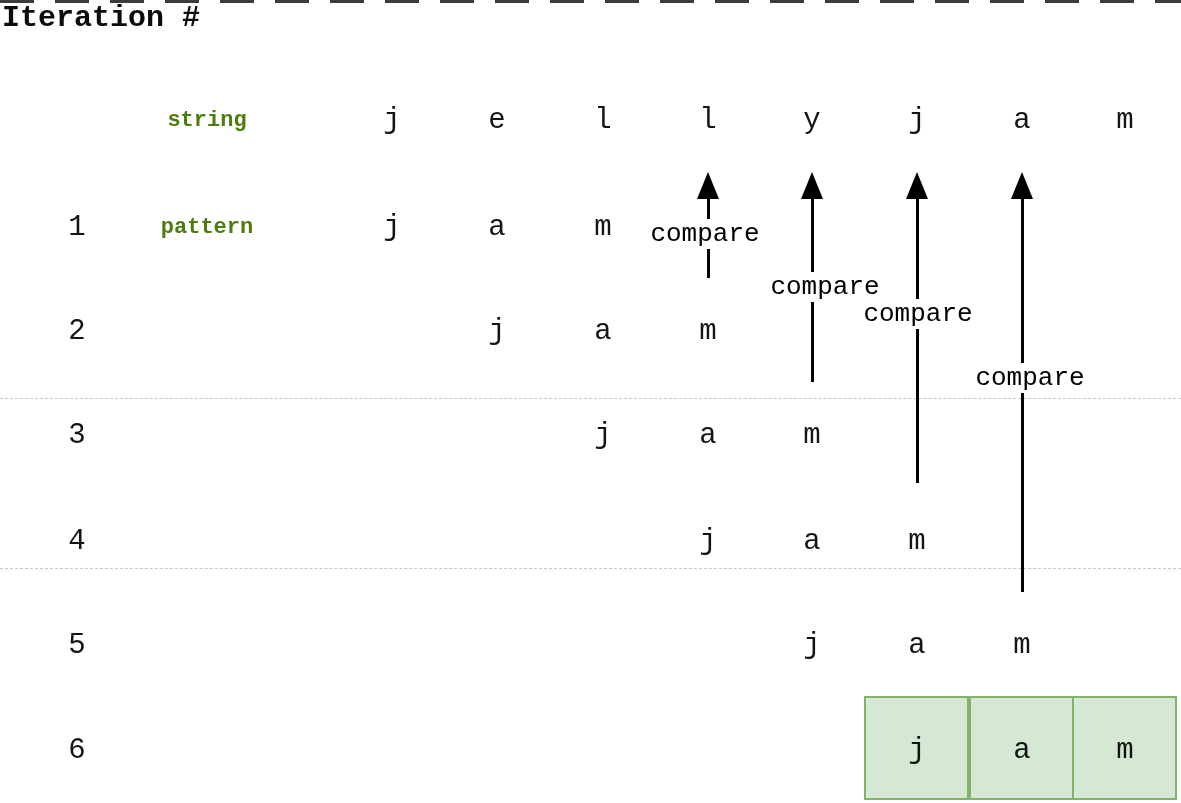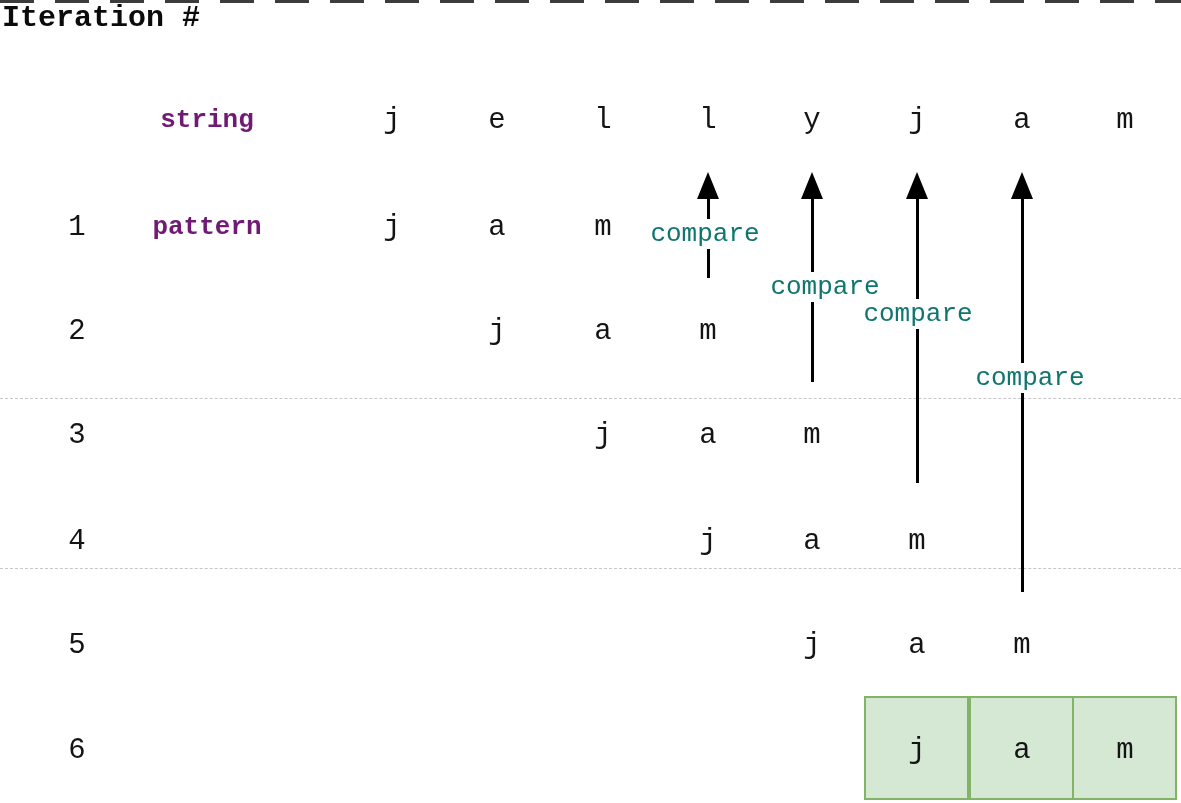--- a/index.html
+++ b/index.html
@@ -9,41 +9,41 @@
     background:#ffffff;
     overflow:hidden;
     font-family:Liberation Mono, monospace;
     color:#161616;
   }
   .abs{position:absolute;}
   .center{transform:translate(-50%,-50%);white-space:nowrap;}
   .title{
     font-weight:bold;font-size:30px;color:#0b0b0b;letter-spacing:0;
   }
-  .rowlabel{font-weight:bold;font-size:26px;color:#701a75;}
+  .rowlabel{font-weight:bold;font-size:22px;color:#4d7c0f;}
   .letter{font-size:29px;color:#141414;z-index:6;}
   .iternum{font-size:29px;color:#141414;}
   .top-dash{
     left:0;top:0;width:1181px;height:3px;
     background:repeating-linear-gradient(90deg,#1a1a1a 0 34px,transparent 34px 55px);
     opacity:.85;
   }
   .faint-line{
     left:0;width:1181px;height:0;
     border-top:1px dashed #c6c6c6;
   }
   .shaft{width:3px;background:#000;z-index:2;}
   .arrowhead{
     width:0;height:0;z-index:2;
     border-left:11px solid transparent;
     border-right:11px solid transparent;
     border-bottom:27px solid #000;
   }
   .compare{
-    font-size:26px;color:#0f766e;background:#fff;
+    font-size:26px;color:#000000;background:#fff;
     padding:0 3px;z-index:4;
   }
   .matchbox{
     width:105px;height:104px;box-sizing:border-box;
     z-index:5;
   }
 </style>
 </head>
 <body>
 

